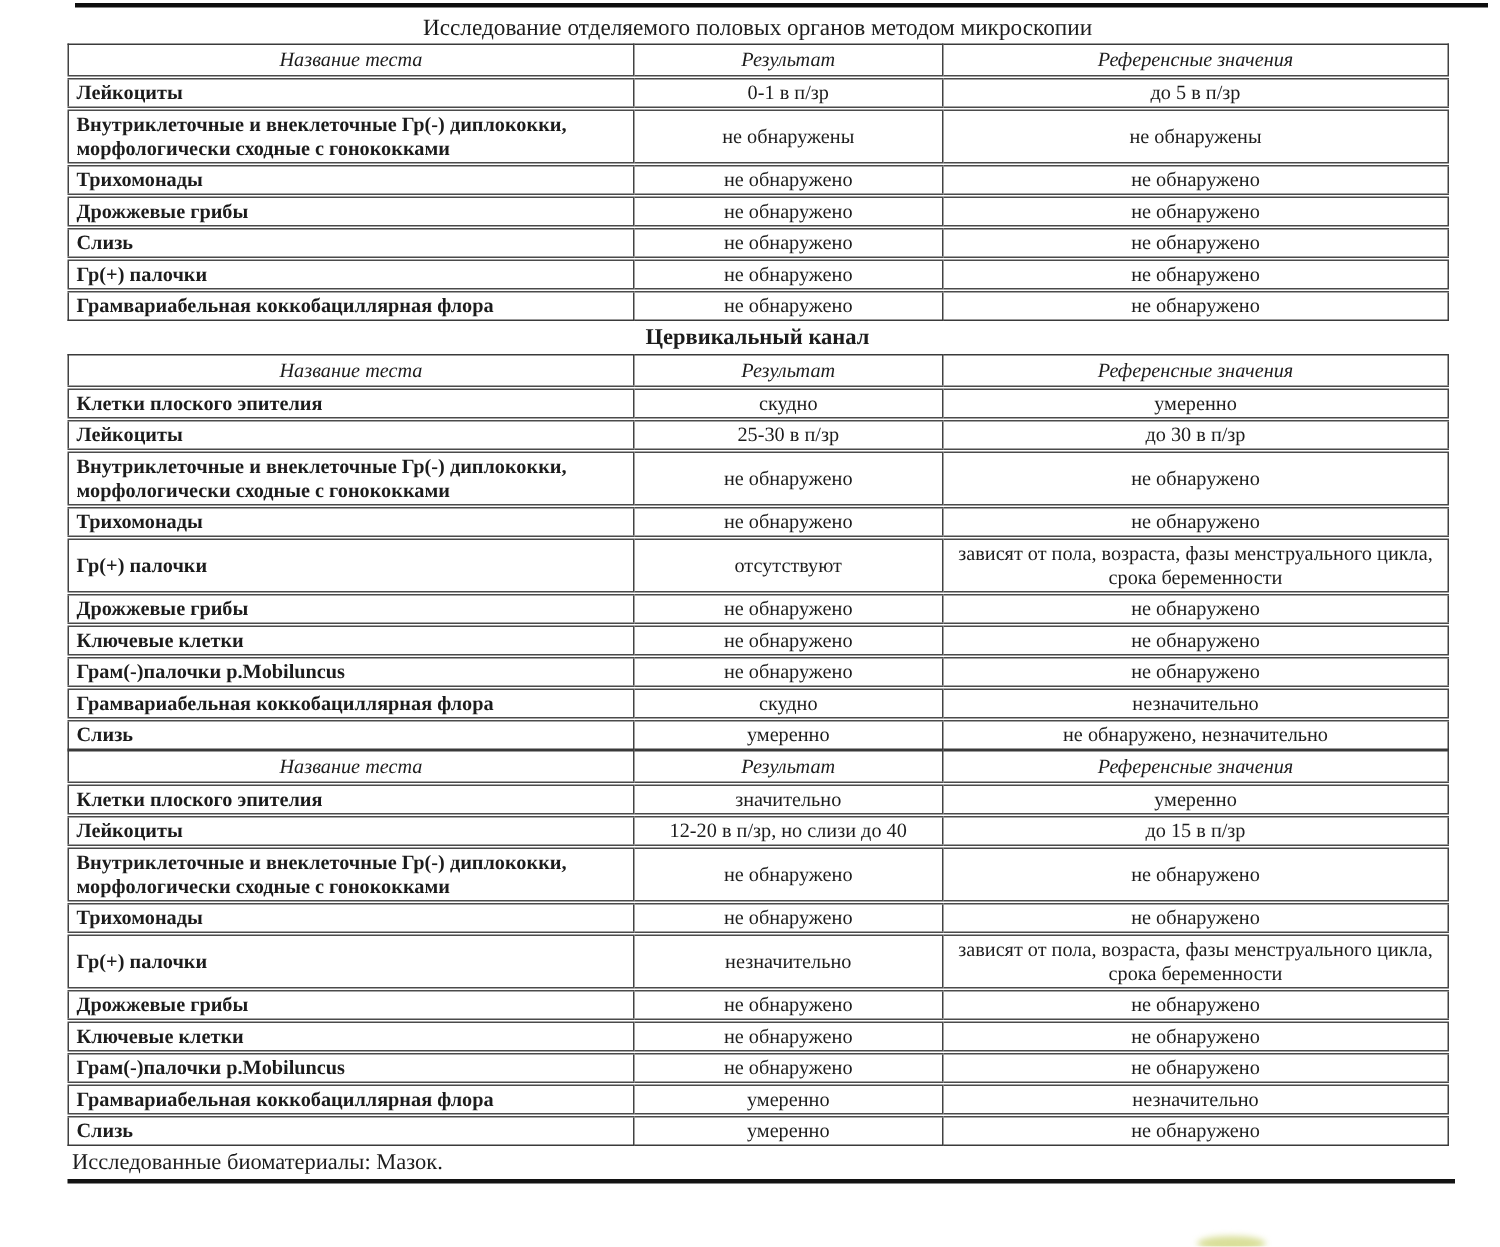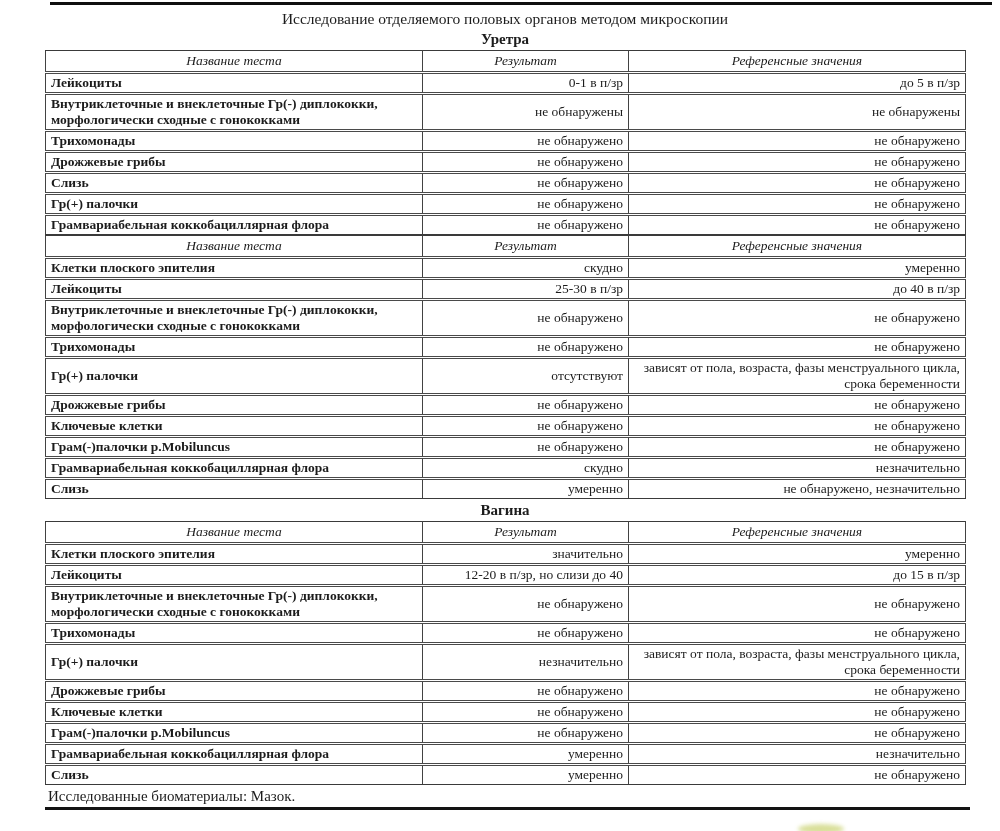--- a/index.html
+++ b/index.html
@@ -50,21 +50,21 @@
   }
   table.results-table tr:first-child > *{border-top:1px solid #3a3a3a;}
   table.results-table tr:last-child > *{border-bottom:1px solid #3a3a3a;}
   table.results-table th{
     font-style:italic;
     font-weight:normal;
     text-align:center;
     height:18px;
   }
   td.cell-name{text-align:left;font-weight:bold;}
-  td.cell-center{text-align:right;}
+  td.cell-center{text-align:center;}
   td .b{font-weight:normal;}
   .biomaterials-line{
     margin:3px 0 2px 48px;
     font-size:15px;
   }
   .bottom-rule{
     margin-left:45px;
     width:925px;height:3px;
     background:#131313;
   }
@@ -79,21 +79,20 @@
 </style>
 </head>
 <body>
 
 <div class="top-rule"></div>
 
 <div class="report-title">Исследование отделяемого половых органов методом микроскопии</div>
 
 <div id="sections-root">
   <div class="report-section">
-    <div class="section-heading">Уретра</div>
     <table class="results-table">
       <colgroup>
           <col style="width:377px">
           <col style="width:206px">
           <col style="width:337px">
         </colgroup>
       <tbody>
         <tr>
           <th>Название теста</th>
           <th>Результат</th>
@@ -132,41 +131,42 @@
           <tr>
             <td class="cell-name"><span>Грамвариабельная коккобациллярная флора</span></td>
             <td class="cell-center"><span>не обнаружено</span></td>
             <td class="cell-center"><span>не обнаружено</span></td>
           </tr>
         </tbody>
     </table>
   </div>
 
   <div class="report-section">
+    <div class="section-heading">Цервикальный канал</div>
     <table class="results-table">
       <colgroup>
           <col style="width:377px">
           <col style="width:206px">
           <col style="width:337px">
         </colgroup>
       <tbody>
         <tr>
           <th>Название теста</th>
           <th>Результат</th>
           <th>Референсные значения</th>
         </tr>
       <tr>
             <td class="cell-name"><span>Клетки плоского эпителия</span></td>
             <td class="cell-center"><span>скудно</span></td>
             <td class="cell-center"><span>умеренно</span></td>
           </tr>
           <tr>
             <td class="cell-name"><span>Лейкоциты</span></td>
             <td class="cell-center"><span>25-30 в п/зр</span></td>
-            <td class="cell-center"><span>до 40 в п/зр</span></td>
+            <td class="cell-center"><span>до 30 в п/зр</span></td>
           </tr>
           <tr>
             <td class="cell-name"><span>Внутриклеточные и внеклеточные Гр(-) диплококки, морфологически сходные с гонококками</span></td>
             <td class="cell-center"><span>не обнаружено</span></td>
             <td class="cell-center"><span>не обнаружено</span></td>
           </tr>
           <tr>
             <td class="cell-name"><span>Трихомонады</span></td>
             <td class="cell-center"><span>не обнаружено</span></td>
             <td class="cell-center"><span>не обнаружено</span></td>
@@ -199,21 +199,20 @@
           <tr>
             <td class="cell-name"><span>Слизь</span></td>
             <td class="cell-center"><span>умеренно</span></td>
             <td class="cell-center"><span>не обнаружено, незначительно</span></td>
           </tr>
         </tbody>
     </table>
   </div>
 
   <div class="report-section">
-    <div class="section-heading">Вагина</div>
     <table class="results-table">
       <colgroup>
           <col style="width:377px">
           <col style="width:206px">
           <col style="width:337px">
         </colgroup>
       <tbody>
         <tr>
           <th>Название теста</th>
           <th>Результат</th>

